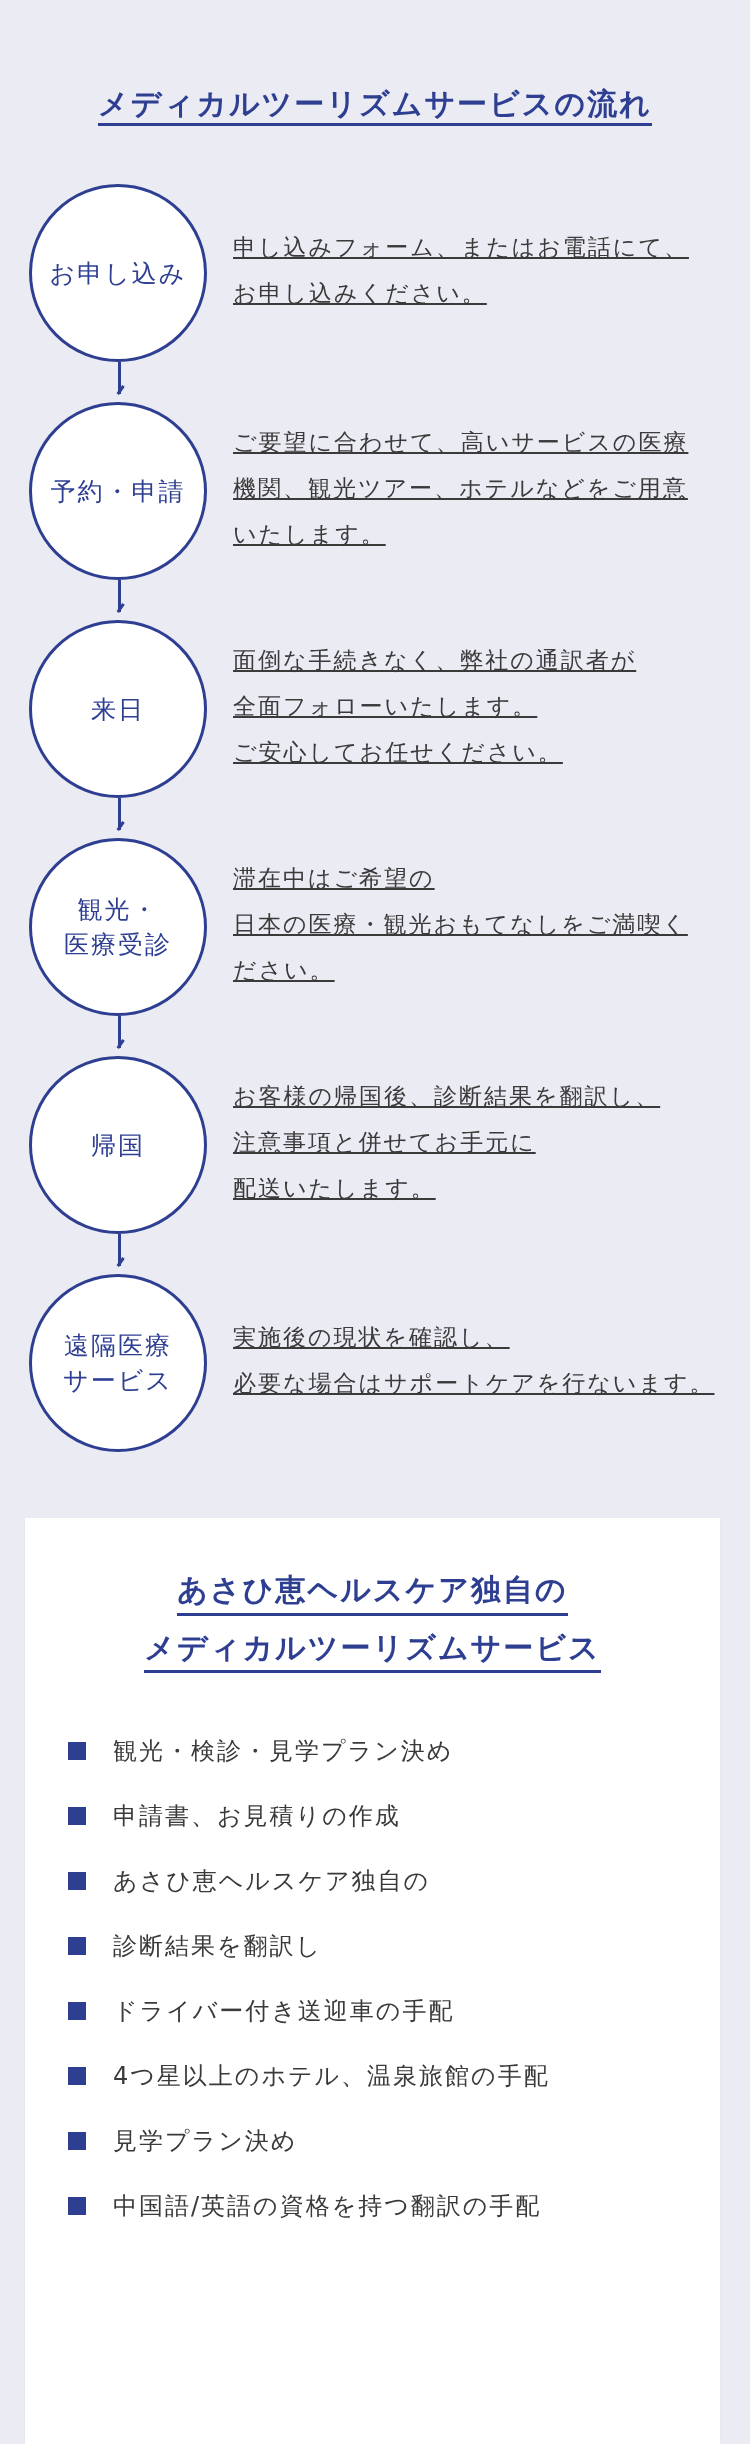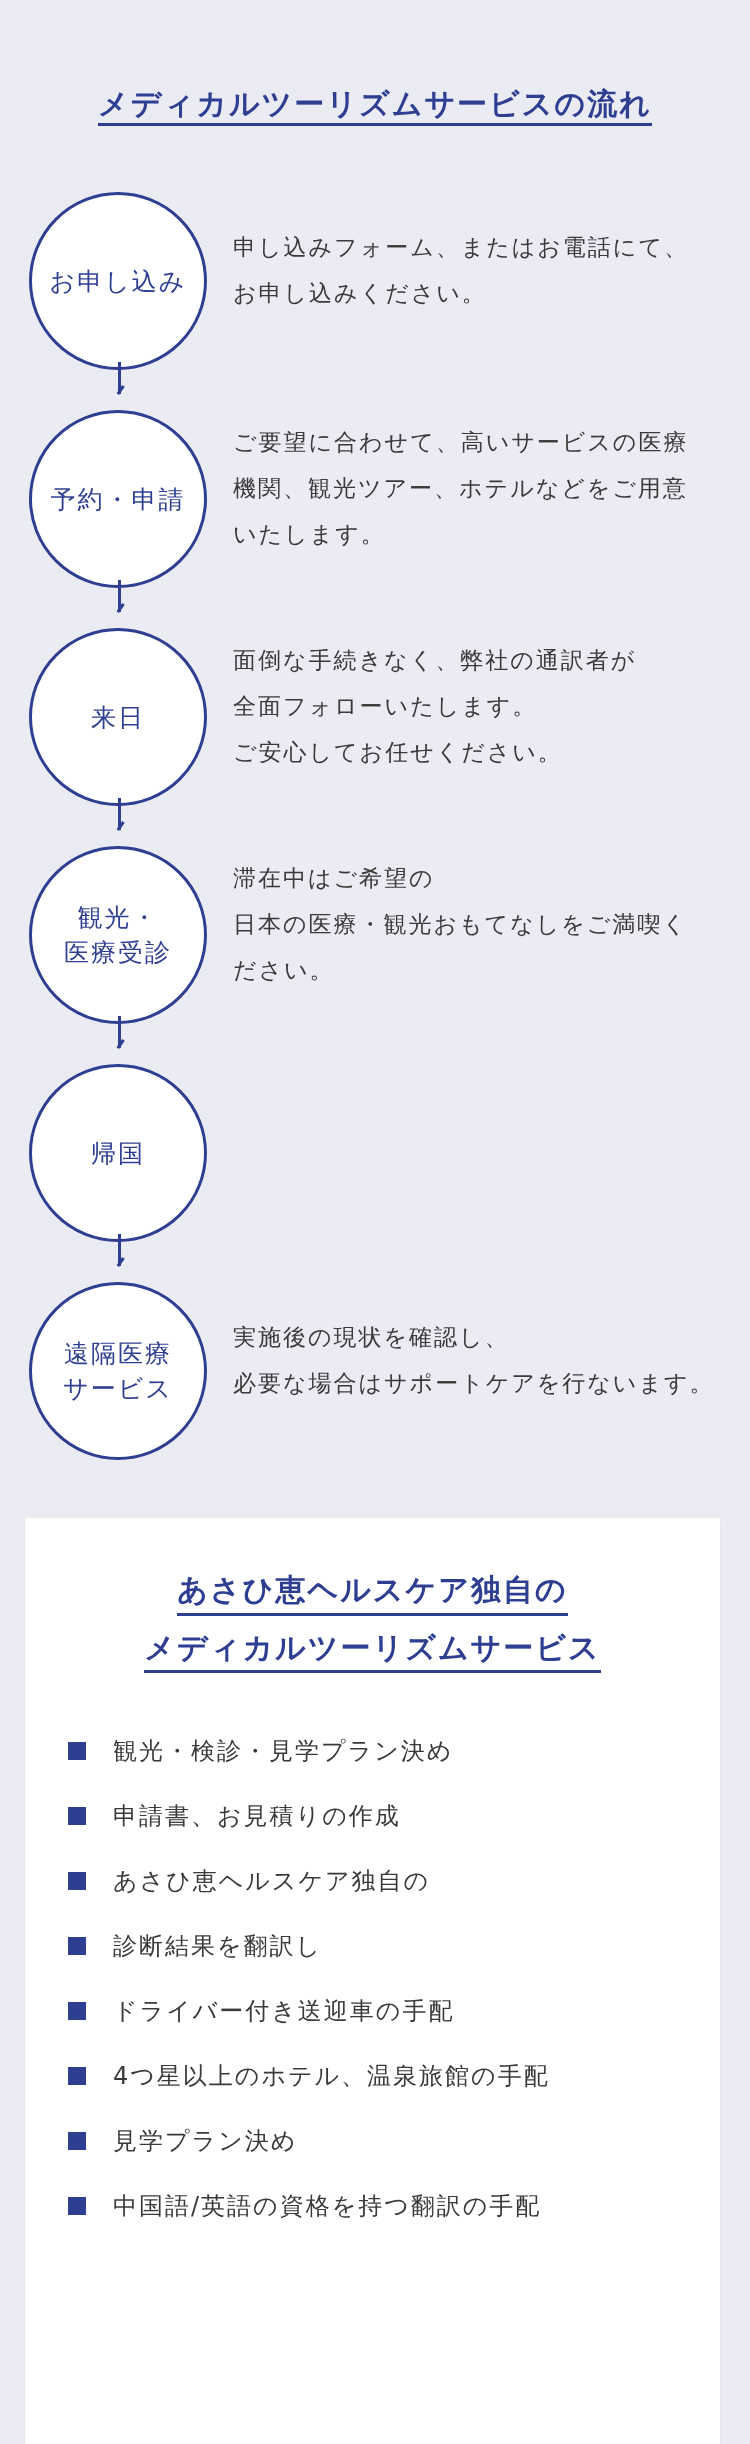--- a/index.html
+++ b/index.html
@@ -10,29 +10,29 @@
   .flow-title {
     position: absolute; top: 84px; left: 0; width: 750px; text-align: center;
   }
   .flow-title span {
     display: inline-block; font-size: 30px; font-weight: bold; color: #2e3f92;
     letter-spacing: 2px; border-bottom: 3px solid #2e3f92; line-height: 1.3;
   }
 
   .step { position: absolute; left: 0; width: 750px; height: 180px; }
   .circle {
-    position: absolute; left: 29px; top: 12px; width: 178px; height: 178px;
+    position: absolute; left: 29px; top: 4px; width: 178px; height: 178px;
     border-radius: 50%; background: #fff; border: 3px solid #2e3f92;
     display: flex; align-items: center; justify-content: center; text-align: center;
     font-family: "DejaVu Serif", "Liberation Serif", serif; color: #2e3f92;
     font-size: 25px; line-height: 1.4; letter-spacing: 2px; white-space: pre-line;
   }
   .step-desc {
     position: absolute; left: 233px; width: 500px; top: 50%; transform: translateY(-50%);
-    font-size: 23px; line-height: 46px; letter-spacing: 2px; color: #3a3a3a; white-space: pre-line;
+    font-size: 23px; line-height: 46px; letter-spacing: 2px; color: #3a3a3a; white-space: pre-line; text-decoration: underline;
   }
   .connector {
     position: absolute; left: 118px; width: 3px; height: 32px; background: #2e3f92;
   }
   .connector::after {
     content: ""; position: absolute; left: 1px; bottom: -1px; width: 10px; height: 3px;
     background: #2e3f92; transform: rotate(-55deg); transform-origin: left bottom;
   }
 
   .card {
@@ -89,20 +89,23 @@
     <div class="circle">観光・
 医療受診</div>
     <div class="step-desc">滞在中はご希望の
 日本の医療・観光おもてなしをご満喫く
 ださい。</div>
   </div>
   <div class="connector" style="top:1016px"></div>
 
   <div class="step" style="top:1052px">
     <div class="circle">帰国</div>
+    <div class="step-desc">お客様の帰国後、診断結果を翻訳し、
+注意事項と併せてお手元に
+配送いたします。</div>
   </div>
   <div class="connector" style="top:1234px"></div>
 
   <div class="step" style="top:1270px">
     <div class="circle">遠隔医療
 サービス</div>
     <div class="step-desc">実施後の現状を確認し、
 必要な場合はサポートケアを行ないます。</div>
   </div>
 

